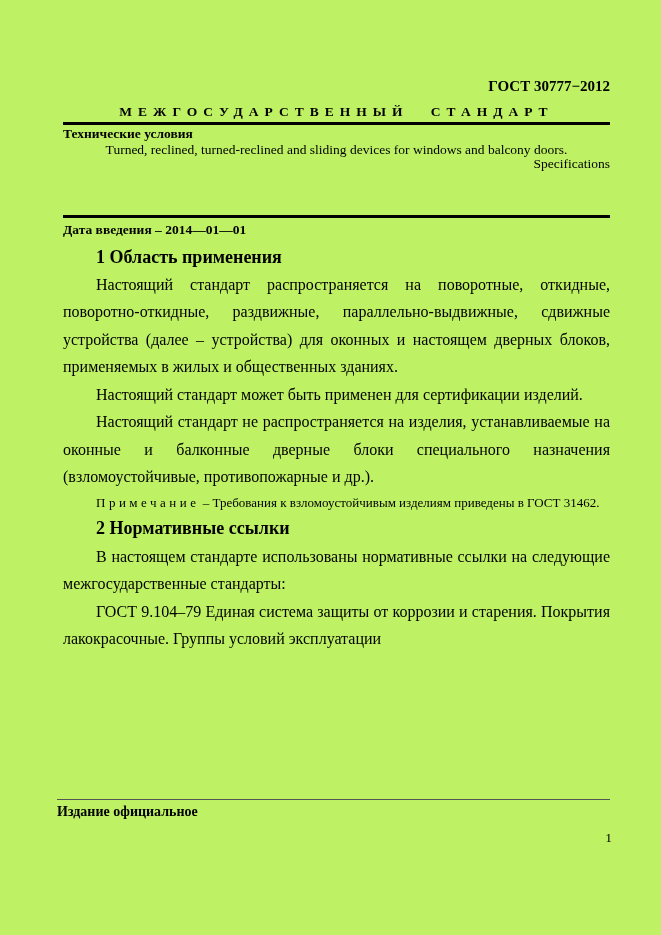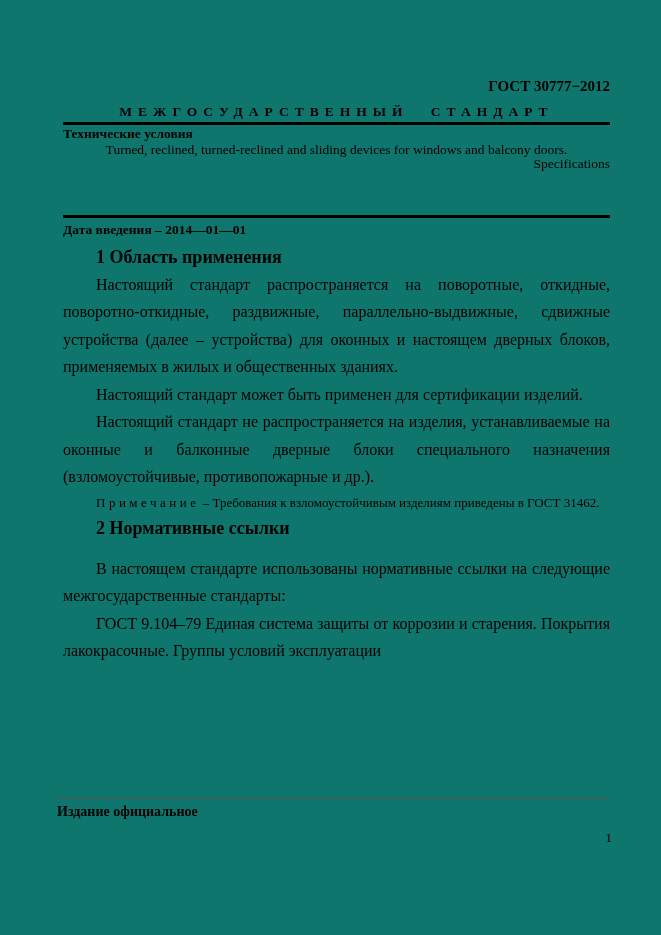--- a/index.html
+++ b/index.html
@@ -5,21 +5,21 @@
   * { margin: 0; padding: 0; box-sizing: border-box; }
   html, body { background: #e8e8e8; }
   body {
     font-family: "Liberation Serif", "DejaVu Serif", serif;
     color: #000;
   }
   .page {
     position: relative;
     width: 661px;
     height: 935px;
-    background: #0f766e;
+    background: #bef264;
     margin: 0 auto;
     overflow: hidden;
   }
   .content {
     position: absolute;
     left: 63px;
     top: 0;
     width: 547px;
   }
   .doc-number {
@@ -75,21 +75,21 @@
     font-weight: bold;
     font-size: 13.5px;
     line-height: 15px;
   }
   .sec-heading {
     margin: 9px 0 0 33px;
     font-size: 18px;
     font-weight: bold;
     line-height: 23px;
   }
-  .sec-heading.second { margin-top: 6px; margin-bottom: 15px; font-family: Liberation Serif, serif; }
+  .sec-heading.second { margin-top: 6px; margin-bottom: 3px; font-family: Liberation Serif, serif; }
   .body-p {
     font-size: 16px;
     line-height: 27.5px;
     text-align: justify;
     text-indent: 33px;
   }
   .body-p.first { margin-top: 2px; }
   .note {
     margin-top: 3px;
     margin-bottom: 2px;

